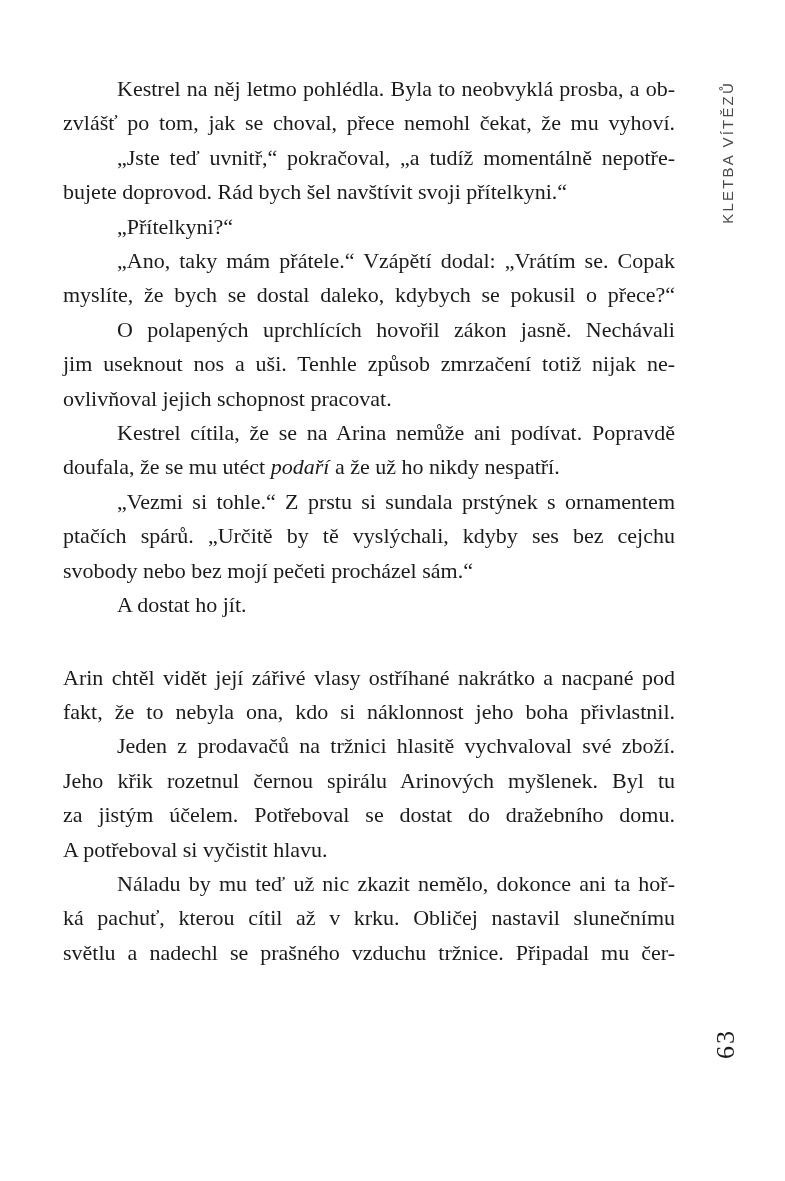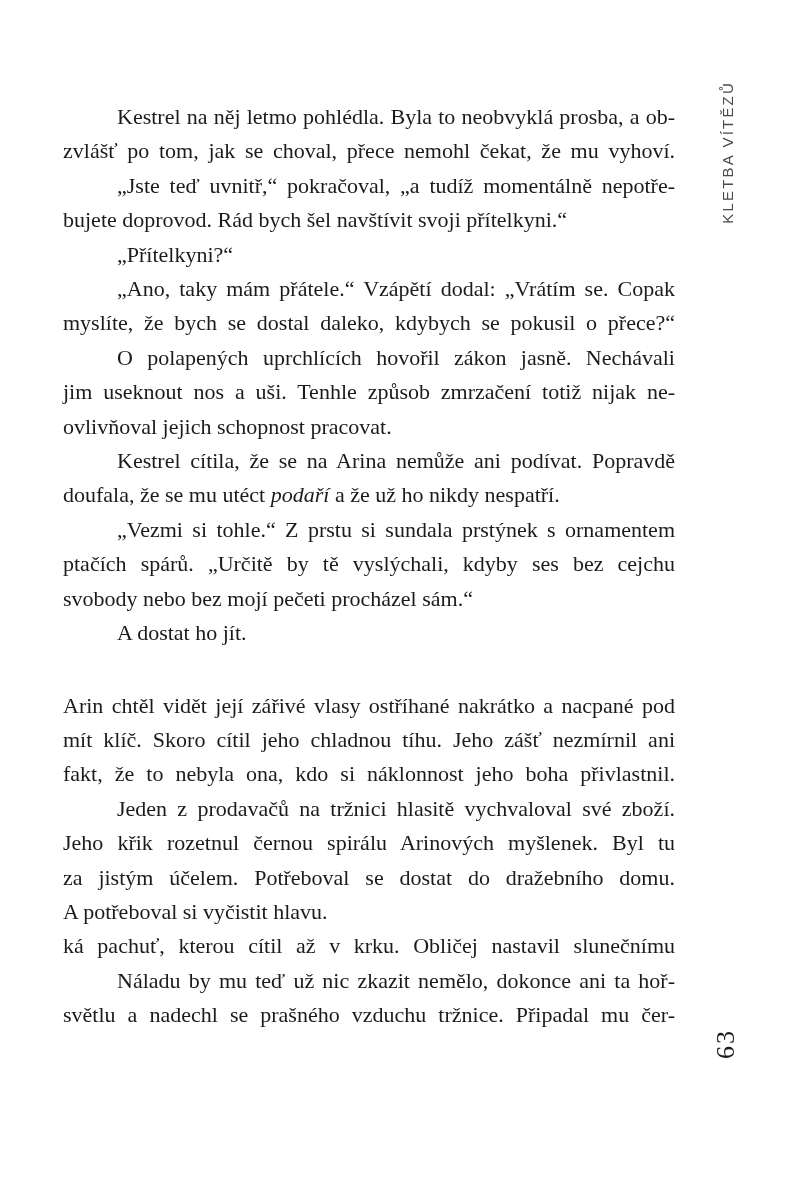--- a/index.html
+++ b/index.html
@@ -14,21 +14,20 @@
 
   .text-block {
     position: absolute;
     left: 63px;
     top: 72px;
     width: 612px;
     font-family: "Liberation Serif", "DejaVu Serif", serif;
     font-size: 22px;
     line-height: 34.4px;
     color: var(--ink, #1b1b1b);
-    margin-top: 28px;
   }
 
   .line {
     text-align: justify;
     text-align-last: justify;
     white-space: normal;
   }
   .line.rag-right { text-align-last: left; }
   .line.indent { text-indent: 54px; }
   .line em { font-style: italic; }
@@ -75,27 +74,26 @@
       <div class="line">jim useknout nos a uši. Tenhle způsob zmrzačení totiž nijak ne-</div>
       <div class="line rag-right">ovlivňoval jejich schopnost pracovat.</div>
       <div class="line indent">Kestrel cítila, že se na Arina nemůže ani podívat. Popravdě</div>
       <div class="line rag-right">doufala, že se mu utéct <em>podaří</em> a že už ho nikdy nespatří.</div>
       <div class="line indent">„Vezmi si tohle.“ Z prstu si sundala prstýnek s ornamentem</div>
       <div class="line">ptačích spárů. „Určitě by tě vyslýchali, kdyby ses bez cejchu</div>
       <div class="line rag-right">svobody nebo bez mojí pečeti procházel sám.“</div>
       <div class="line indent rag-right">A dostat ho jít.</div>
       <div class="section-break"></div>
       <div class="line">Arin chtěl vidět její zářivé vlasy ostříhané nakrátko a nacpané pod</div>
-      <div class="line">mít klíč. Skoro cítil jeho chladnou tíhu. Jeho zášť nezmírnil ani</div>
       <div class="line">fakt, že to nebyla ona, kdo si náklonnost jeho boha přivlastnil.</div>
       <div class="line indent">Jeden z prodavačů na tržnici hlasitě vychvaloval své zboží.</div>
       <div class="line">Jeho křik rozetnul černou spirálu Arinových myšlenek. Byl tu</div>
       <div class="line">za jistým účelem. Potřeboval se dostat do dražebního domu.</div>
       <div class="line rag-right">A potřeboval si vyčistit hlavu.</div>
+      <div class="line indent">Náladu by mu teď už nic zkazit nemělo, dokonce ani ta hoř-</div>
       <div class="line">ká pachuť, kterou cítil až v krku. Obličej nastavil slunečnímu</div>
-      <div class="line indent">Náladu by mu teď už nic zkazit nemělo, dokonce ani ta hoř-</div>
       <div class="line">světlu a nadechl se prašného vzduchu tržnice. Připadal mu čer-</div>
     </main>
 
   <div class="running-header">KLETBA VÍTĚZŮ</div>
 
   <div class="page-number">63</div>
 </div>
 
 </body></html>

